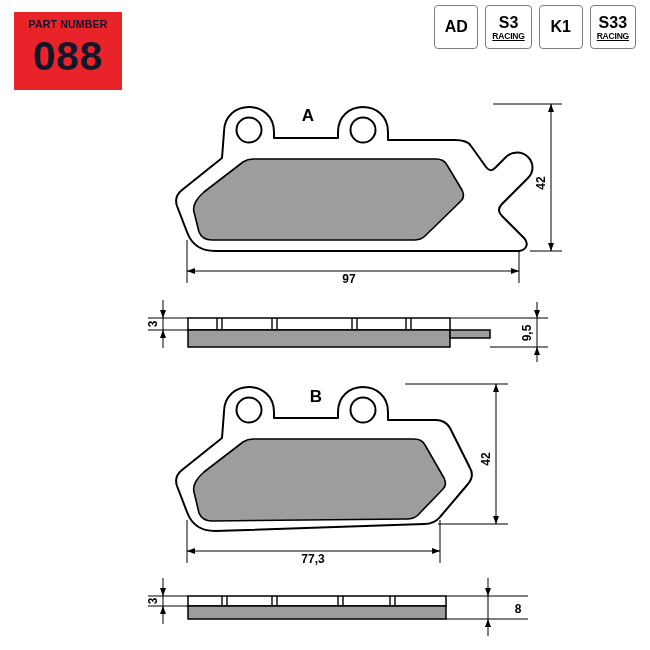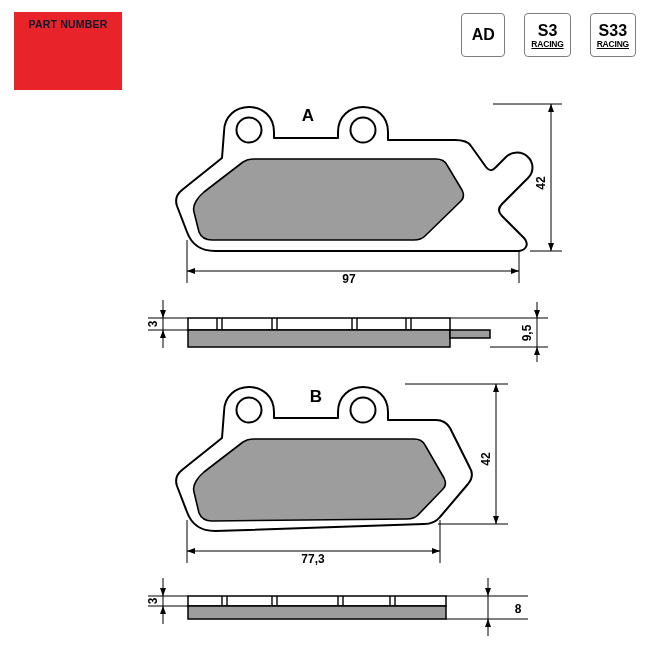--- a/index.html
+++ b/index.html
@@ -45,23 +45,23 @@
     font-size: 41px;
     font-weight: bold;
     line-height: 52px;
     letter-spacing: 0.5px;
   }
 
   
   .codes {
     position: absolute;
     right: 14px;
-    top: 13px;
+    top: 5px;
     display: flex;
-    gap: 19px;
+    gap: 7px;
   }
   .code-box {
     border: 1.6px solid #7d7d7d;
     border-radius: 4px;
     background: #fff;
     min-width: 44px;
     height: 44px;
     box-sizing: border-box;
     display: flex;
     flex-direction: column;
@@ -143,29 +143,33 @@
     stroke-width: 1.4;
   }
 </style>
 </head>
 <body>
 
 <div id="sheet">
 
   <div class="part-badge">
     <div class="pb-label">PART NUMBER</div>
+    <div class="pb-number">088</div>
   </div>
 
   <div class="codes">
     <div class="code-box single">
       <div class="code-main">AD</div>
     </div>
     <div class="code-box">
       <div class="code-main">S3</div>
       <div class="code-sub">RACING</div>
+    </div>
+    <div class="code-box single">
+      <div class="code-main">K1</div>
     </div>
     <div class="code-box">
       <div class="code-main">S33</div>
       <div class="code-sub">RACING</div>
     </div>
   </div>
 
   <svg class="draw" width="650" height="650" viewBox="0 0 650 650">
 
     <g>

